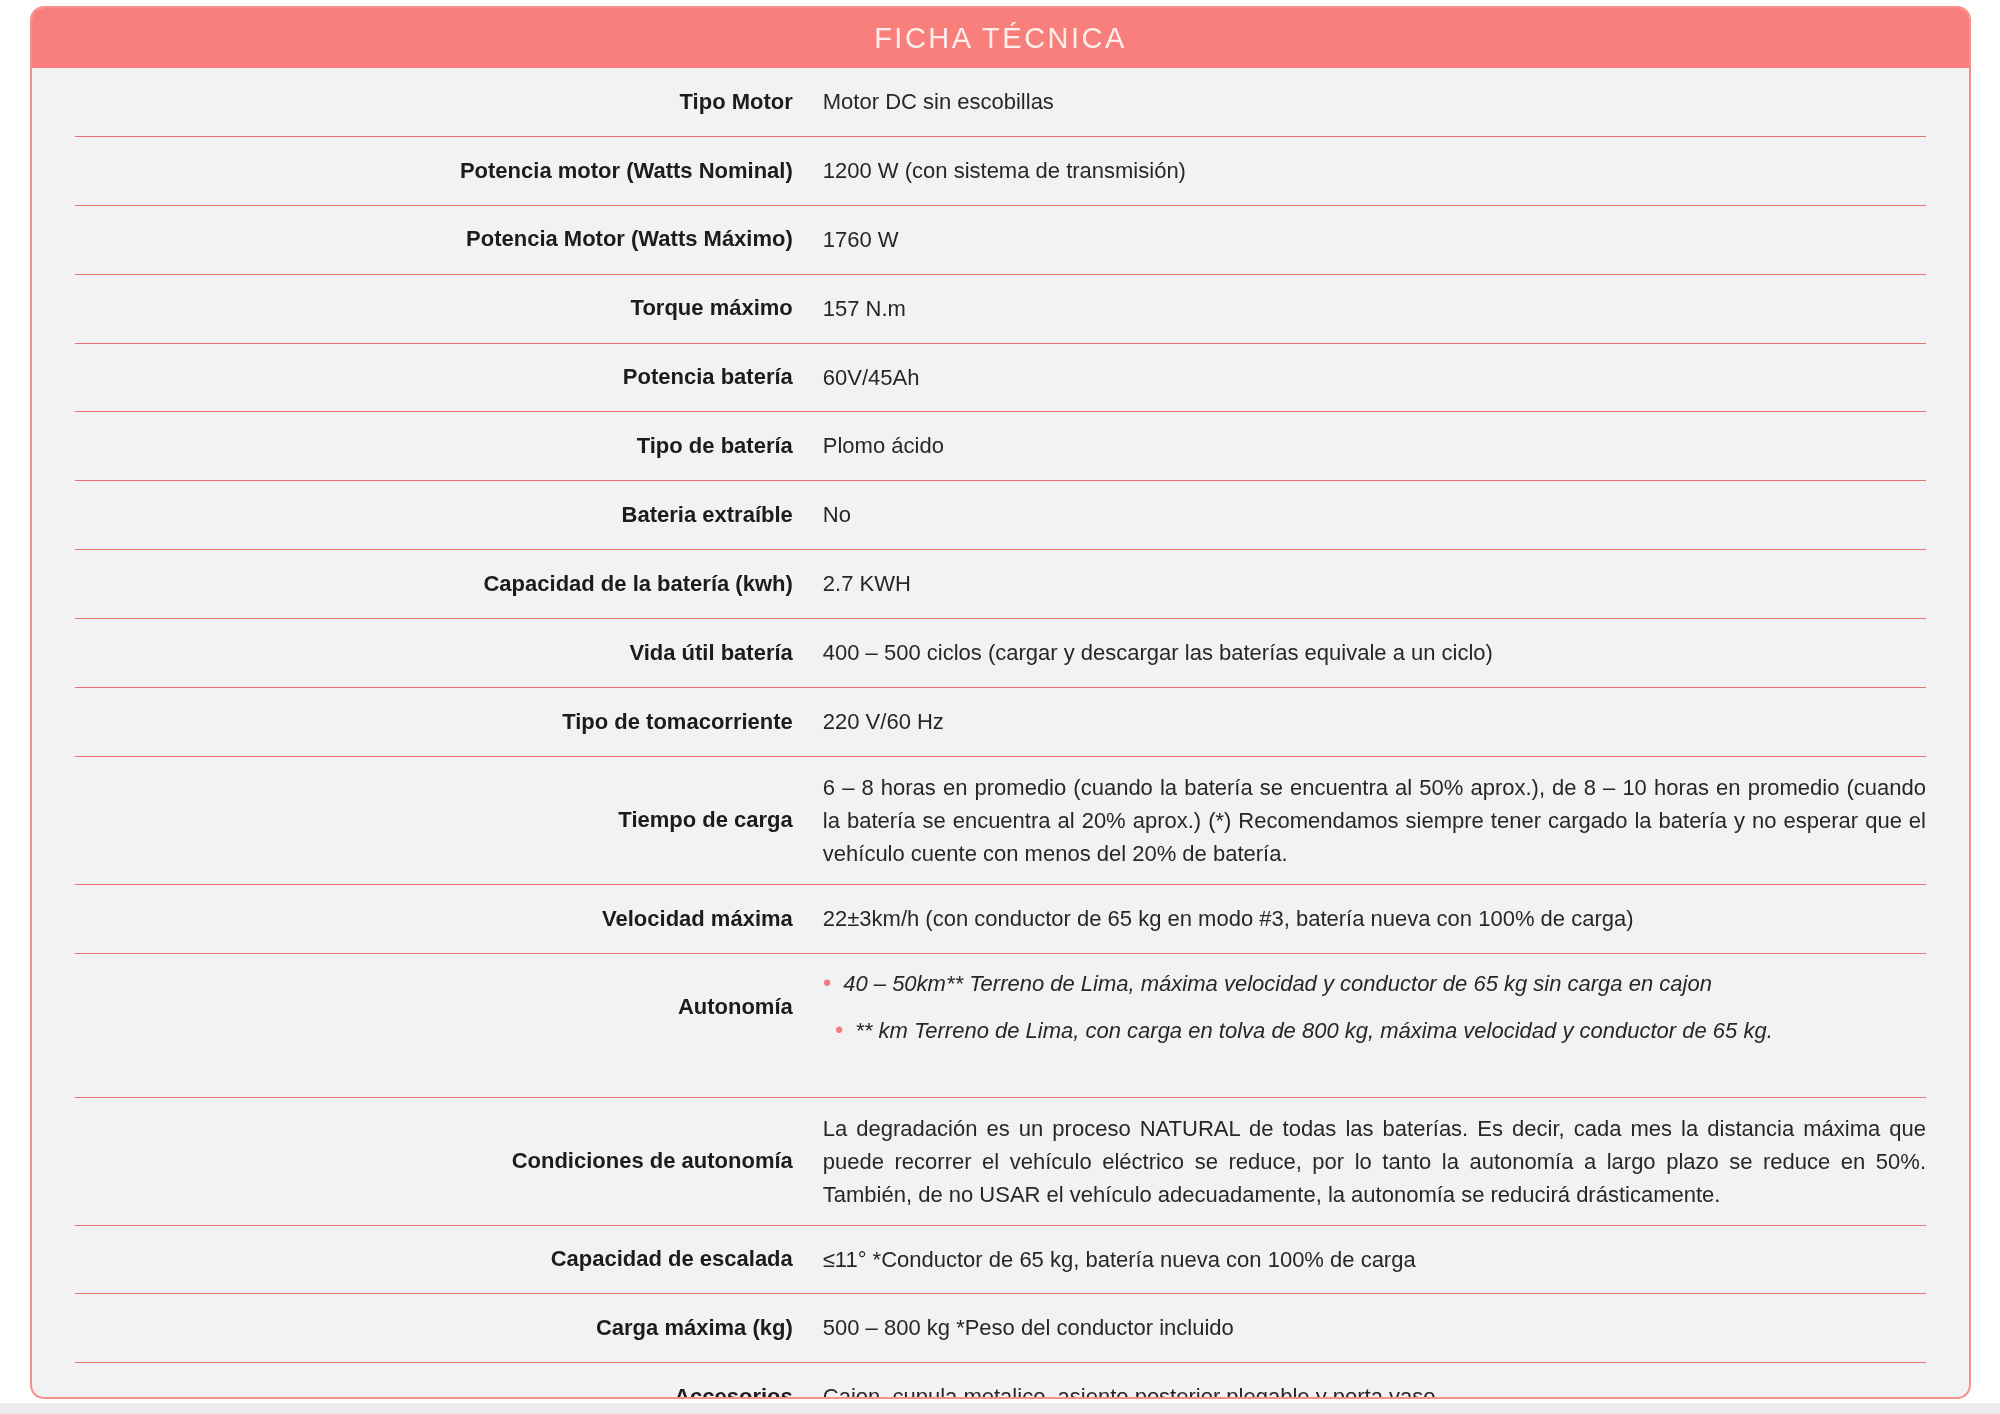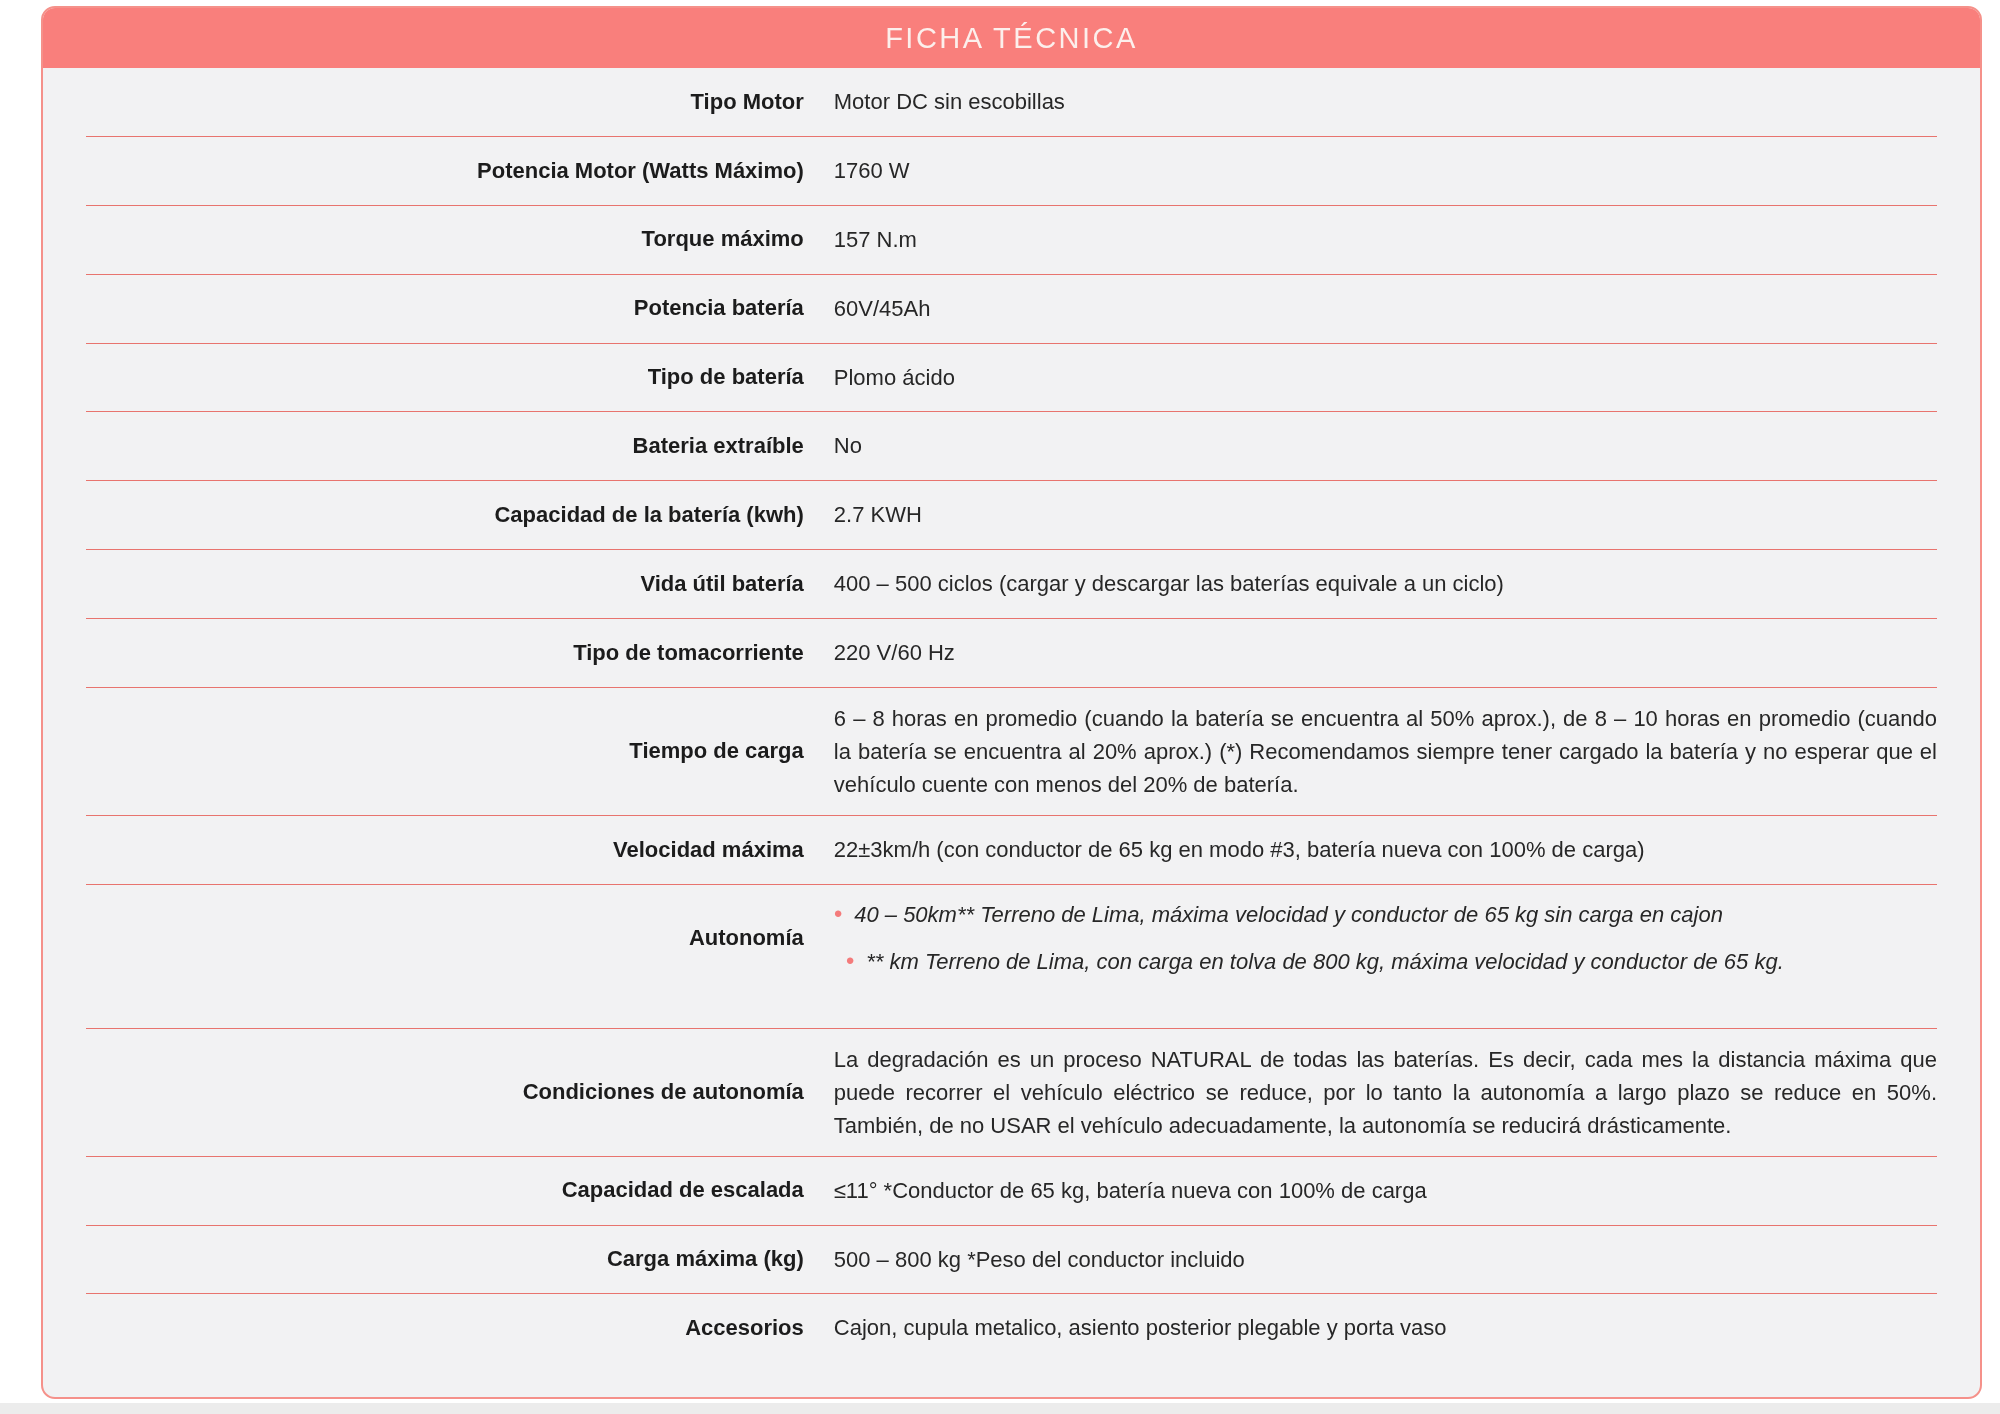--- a/index.html
+++ b/index.html
@@ -18,21 +18,21 @@
   html,body{margin:0;padding:0;}
   body{
     width:2000px;height:1414px;
     position:relative;
     background:var(--page-bg);
     font-family:"Liberation Sans","DejaVu Sans",sans-serif;
     overflow:hidden;
   }
   .card{
     position:absolute;
-    left:41px;top:6px;
+    left:30px;top:6px;
     width:1941px;height:1393px;
     background:var(--card-bg);
     border:2px solid var(--card-border);
     border-radius:14px;
     overflow:hidden;
   }
   .card-header{
     height:60px;
     background:var(--header-bg);
     display:flex;align-items:center;justify-content:center;
@@ -102,20 +102,24 @@
   <section class="card">
     <header class="card-header">
       <h1 class="card-title">FICHA TÉCNICA</h1>
     </header>
     <div class="rows" id="rows">
         <div class="row text">
     <div class="label">Tipo Motor</div>
     <div class="value">Motor DC sin escobillas</div>
   </div>
         <div class="row text">
+    <div class="label">Potencia motor (Watts Nominal)</div>
+    <div class="value">1200 W (con sistema de transmisión)</div>
+  </div>
+        <div class="row text">
     <div class="label">Potencia Motor (Watts Máximo)</div>
     <div class="value">1760 W</div>
   </div>
         <div class="row text">
     <div class="label">Torque máximo</div>
     <div class="value">157 N.m</div>
   </div>
         <div class="row text">
     <div class="label">Potencia batería</div>
     <div class="value">60V/45Ah</div>

